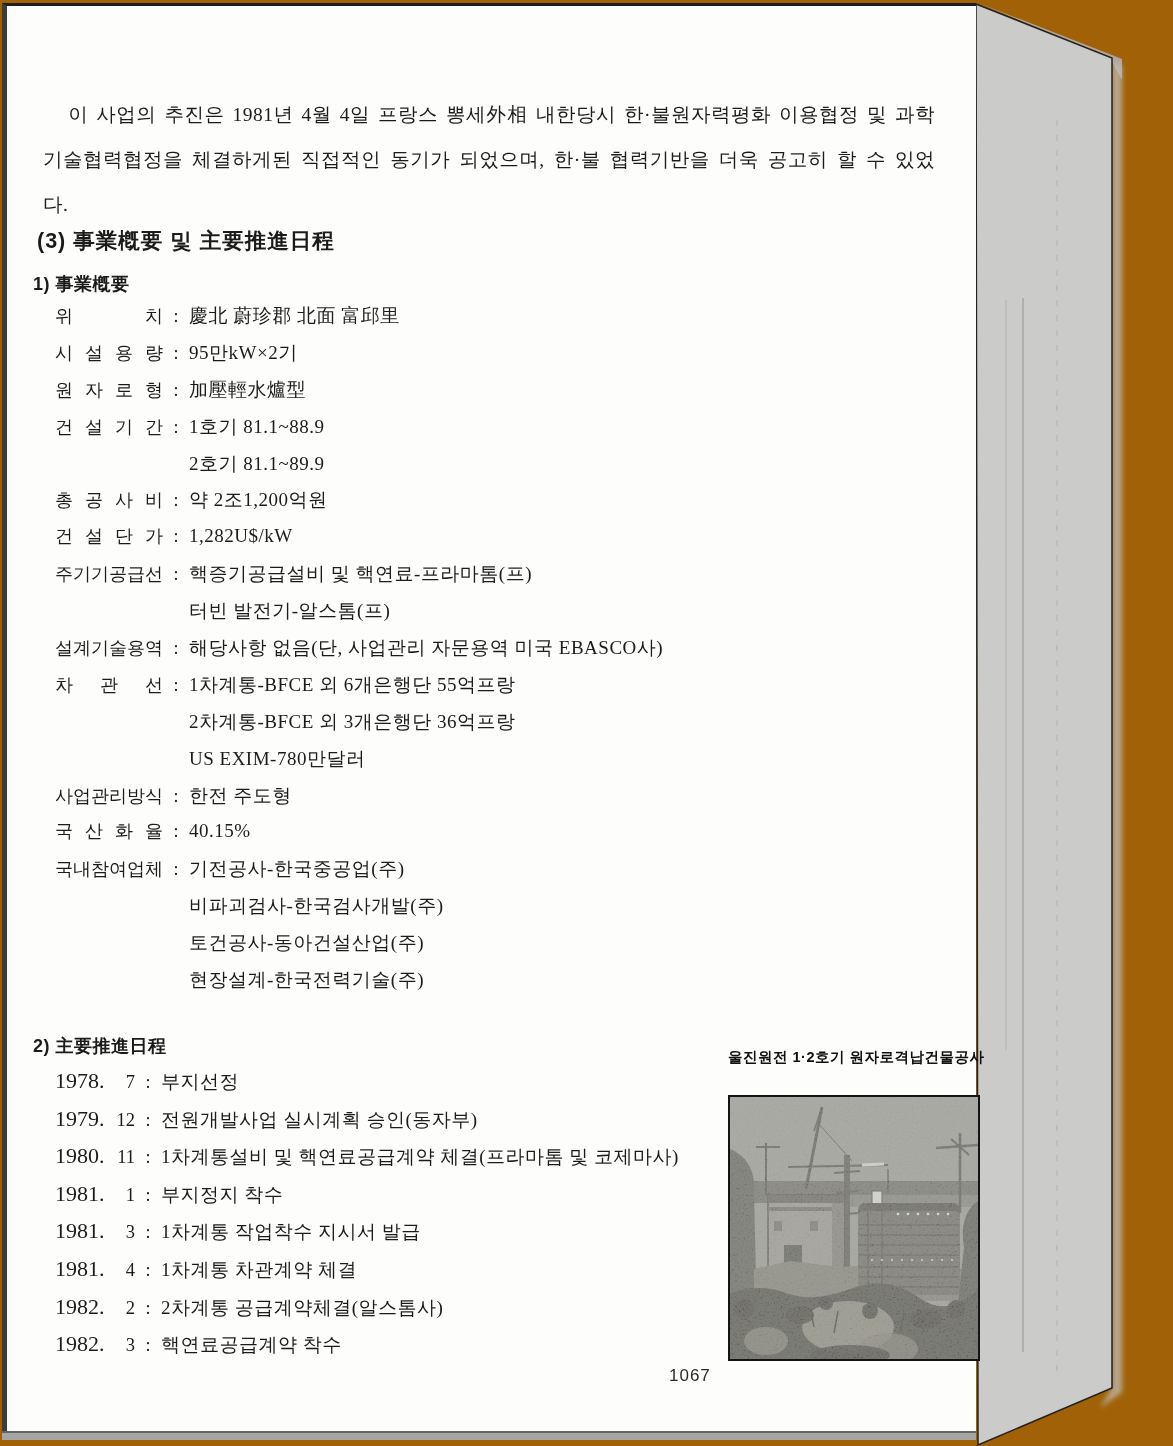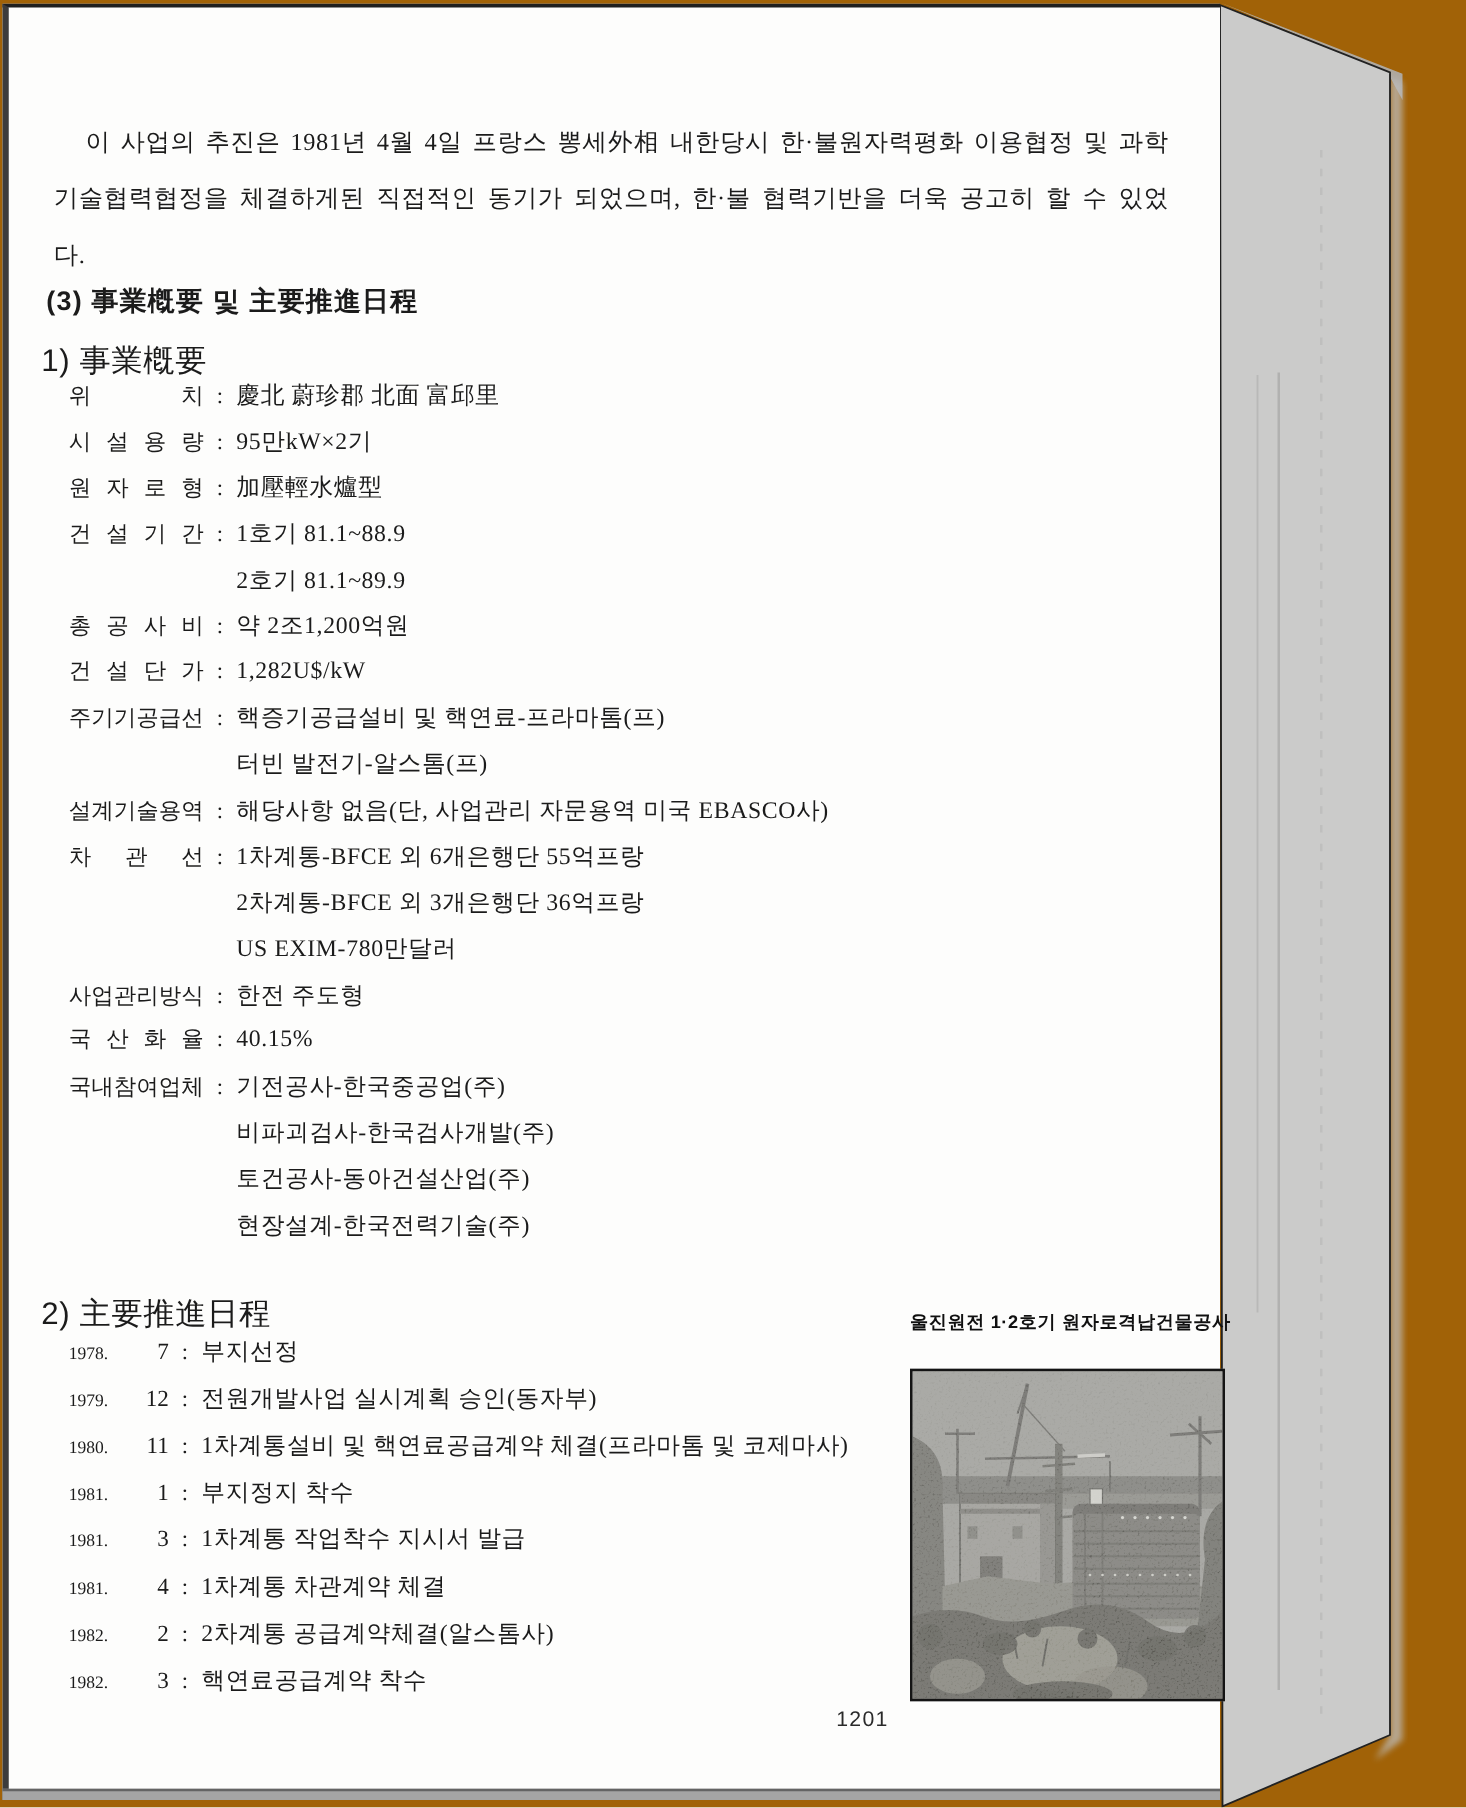--- a/index.html
+++ b/index.html
@@ -28,39 +28,39 @@
     font-size:19.5px;line-height:45px;text-align:justify;text-indent:1.3em;
     letter-spacing:.5px;word-spacing:2px;
   }
   .h-section{
     left:30px;top:220px;
     font-family:"Liberation Sans","DejaVu Sans",sans-serif;
     font-size:21.5px;font-weight:bold;letter-spacing:1px;
   }
   .h-sub{
     font-family:"Liberation Sans","DejaVu Sans",sans-serif;
-    font-size:25px;font-weight:normal;letter-spacing:.5px;text-align:right;
+    font-size:18px;font-weight:bold;letter-spacing:.5px;text-align:right;
   }
   .h-sub1{left:26px;top:266px;}
   .h-sub2{left:26px;top:1028px;}
   #overview-list{left:48px;top:297px;width:880px;}
   #schedule-list{left:48px;top:1062px;width:880px;}
   .ov-row,.sch-row{
     display:flex;align-items:baseline;height:36.9px;
     font-size:19px;white-space:nowrap;
   }
   .sch-row{height:37.6px;}
   .ov-label{
     display:inline-flex;justify-content:space-between;
     width:108px;flex:none;font-size:18px;
   }
   .ov-colon,.sch-colon{flex:none;width:26px;text-align:center;font-size:18px;}
   .ov-colon.hidden{visibility:hidden;}
   .ov-value{letter-spacing:.5px;}
-  .sch-year{flex:none;width:50px;font-size:14px;}
+  .sch-year{flex:none;width:50px;font-size:22px;}
   .sch-month{flex:none;width:30px;text-align:right;font-size:18.5px;}
   .sch-event{letter-spacing:.5px;}
   .page-number{
     left:662px;top:1360px;
     font-family:"Liberation Sans","DejaVu Sans",sans-serif;
     font-size:17px;color:#2a2a2a;letter-spacing:1px;
   }
   
   .photo-block{left:721px;top:1042px;width:252px;}
   .photo-caption{
@@ -417,16 +417,16 @@
           </g>
           <line x1="84" y1="230" x2="80" y2="210" stroke="#23221d" stroke-width="1.5"></line>
           <line x1="104" y1="236" x2="108" y2="214" stroke="#23221d" stroke-width="1.5"></line>
           <line x1="170" y1="236" x2="174" y2="216" stroke="#23221d" stroke-width="1.5"></line>
 
           <rect x="0" y="0" width="248" height="262" filter="url(#grain)" opacity="0.5"></rect>
         </svg>
       </div>
     </div>
 
-    <div class="abs page-number">1201</div>
+    <div class="abs page-number">1067</div>
 
   </div>
 </div>
 
 </body></html>

